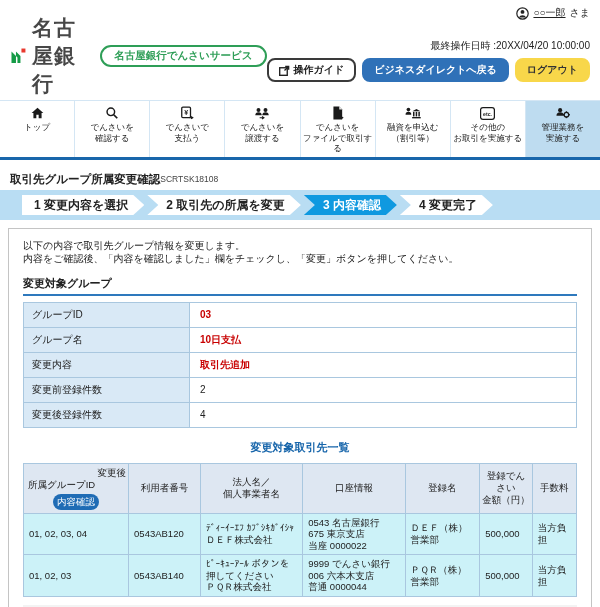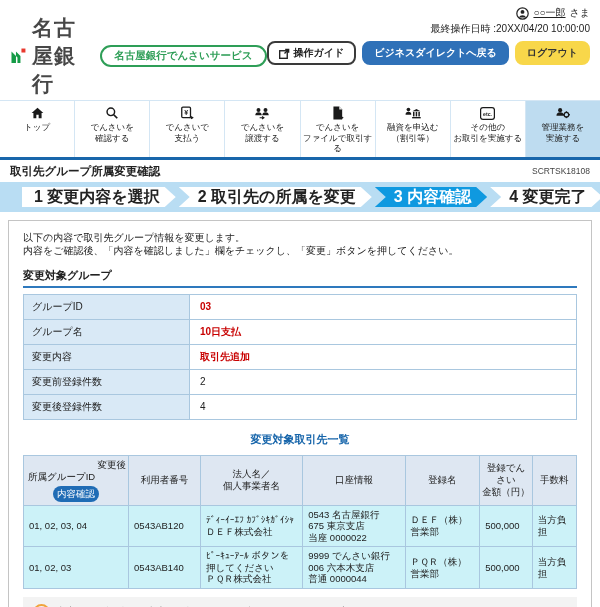--- a/index.html
+++ b/index.html
@@ -10,41 +10,41 @@
   
   .header{display:flex;justify-content:space-between;align-items:flex-start;padding:6px 10px 2px}
   .brand{display:flex;align-items:center;margin-top:8px}
   .logo-mark{width:30px;height:30px;margin-right:6px}
   .bank-name{font-size:21px;font-weight:bold;color:#474747;letter-spacing:1px}
   .service-badge{margin-left:10px;border:2px solid #2e9e57;color:#2e9e57;border-radius:12px;
     padding:2px 12px;font-size:10.5px;font-weight:bold;white-space:nowrap}
   .header-right{text-align:right}
   .user-line{font-size:10px;display:flex;justify-content:flex-end;align-items:center;gap:4px}
   .user-name{text-decoration:underline}
-  .lastop{font-size:10px;margin:2px 0 5px}
+  .lastop{font-size:10px;margin:19px 0 5px}
   .header-btns{display:flex;gap:6px;justify-content:flex-end}
   .hbtn{display:inline-flex;align-items:center;gap:4px;border-radius:8px;font-size:10px;
     font-weight:bold;padding:3px 10px;cursor:pointer;white-space:nowrap}
   .btn-guide{background:#fff;border:2px solid #3a3a3a;color:#222}
   .btn-direct{background:#2f71b8;border:2px solid #2f71b8;color:#fff}
   .btn-logout{background:#f8d74a;border:2px solid #f8d74a;color:#333}
   
   .nav{display:flex;border-top:1px solid #d4e6f4;border-bottom:3px solid #1866ab}
   .nav-item{flex:1;display:flex;flex-direction:column;align-items:center;justify-content:flex-start;
     gap:2px;padding:4px 1px 3px;background:#fff;border-left:1px solid #d4e6f4;text-align:center;
     font-size:8.5px;line-height:1.25;cursor:pointer}
   .nav-item:first-child{border-left:none}
   .nav-item.selected{background:#bedcf0}
   .nav-icon{height:15px;display:flex;align-items:flex-end}
   
-  .title-row{display:flex;justify-content:space-between;align-items:center;padding:4px 10px 3px}
+  .title-row{display:flex;align-items:center;padding:12px 10px 3px}
   .page-title{font-weight:bold;font-size:11.5px}
   .screen-id{font-size:8.5px;color:#444}
   .steps{background:#b9ddf3;padding:5px 10px 5px 22px;display:flex;align-items:center}
-  .step{background:#fff;color:#222;font-size:16px;font-weight:bold;line-height:20px;height:20px;
+  .step{background:#fff;color:#222;font-size:12px;font-weight:bold;line-height:20px;height:20px;
     padding:0 16px 0 19px;white-space:nowrap;margin-left:3px;
     clip-path:polygon(0 0,calc(100% - 11px) 0,100% 50%,calc(100% - 11px) 100%,0 100%,11px 50%)}
   .step.first{clip-path:polygon(0 0,calc(100% - 11px) 0,100% 50%,calc(100% - 11px) 100%,0 100%);
     padding-left:12px;margin-left:0}
   .step.active{background:#0f99e0;color:#fff}
   
   .content{margin:8px;border:1px solid #c4c4c4;padding:10px 14px 10px}
   .instructions{font-size:10px;line-height:1.35}
   .section-title{margin-top:10px;font-weight:bold;font-size:11px;border-bottom:2px solid #2e79bd;padding-bottom:3px}
   table.detail{width:100%;border-collapse:collapse;margin-top:6px;font-size:10px}

